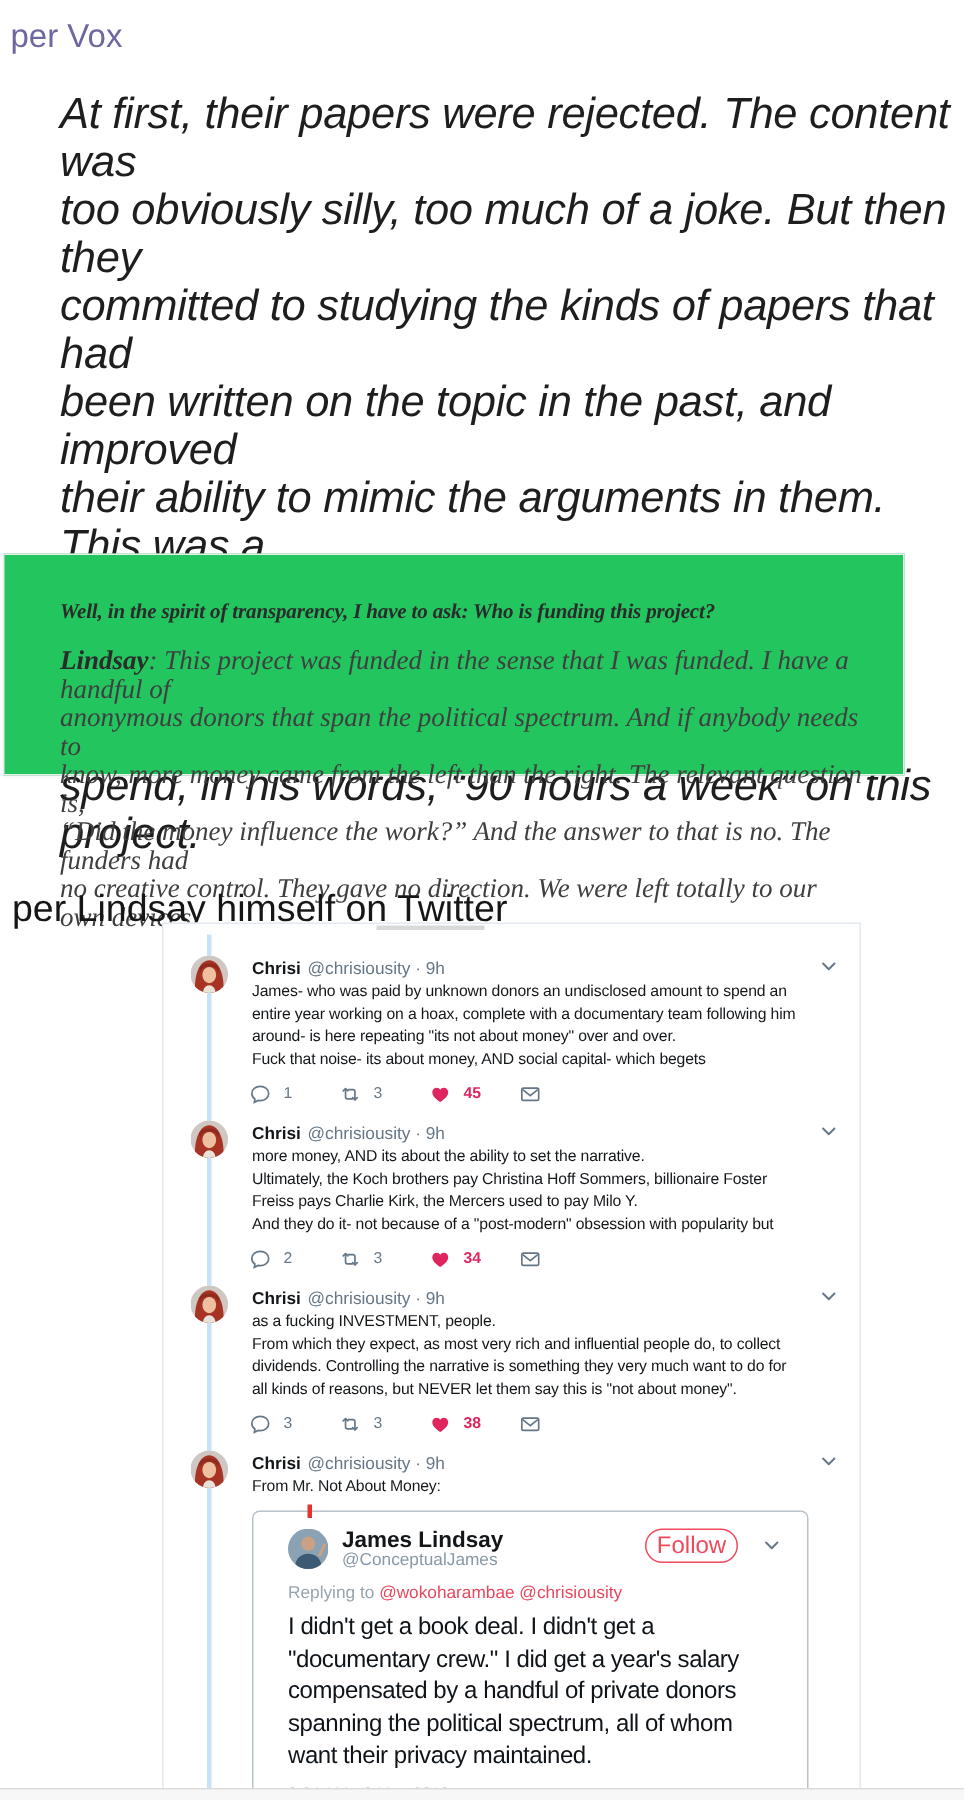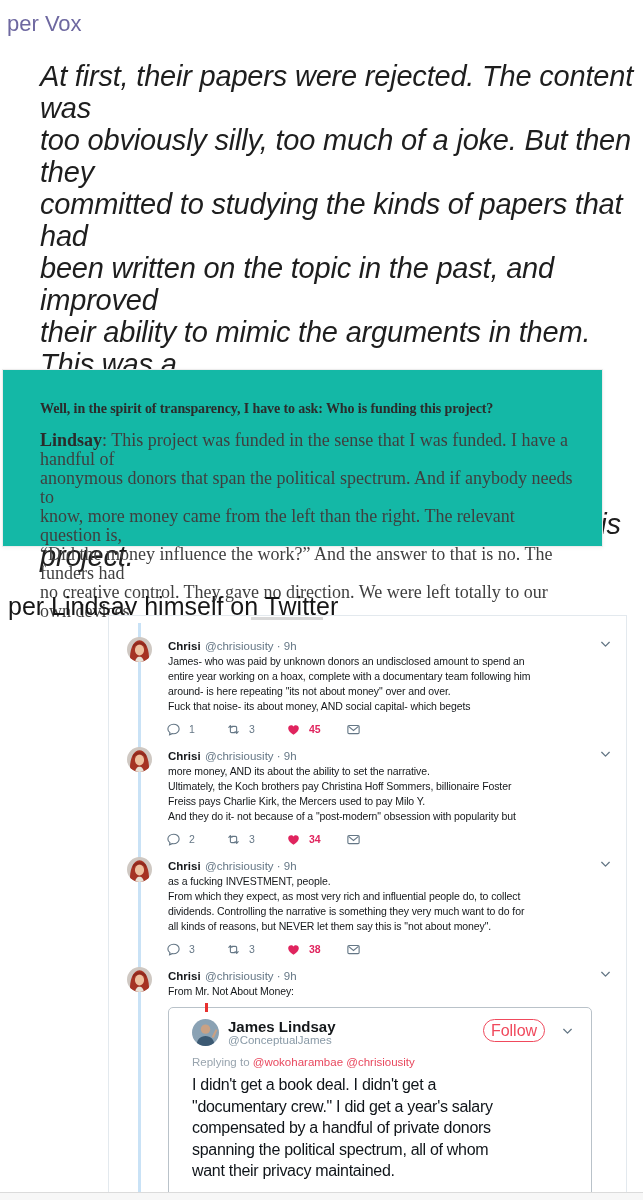--- a/index.html
+++ b/index.html
@@ -21,33 +21,34 @@
   }
   .section-heading {
     position:absolute; left:8px;
     font-size:25px; font-weight:400; color:#161616;margin-top:36px;
   }
   .h-quillette { top:334px; }
   .h-twitter   { top:556px; }
 
   
   .quillette-box {
-    position:absolute; left:2px; top:369px; width:601px; height:178px;
-    background:#14b8a6; border:1px solid #ececec;
+    position:absolute; left:2px; top:369px; width:601px; height:148px;
+    background:#22c55e; border:1px solid #ececec;
     box-shadow:0 1px 4px rgba(0,0,0,0.05);
     font-family:"Liberation Serif", serif;
     padding:31px 24px 0 37px;
+    font-style:italic;
   }
   .q-question { font-size:14px; font-weight:bold; color:#2b2b2b; letter-spacing:-0.1px; }
   .q-answer   { margin-top:14px; font-size:18px; line-height:19px; color:#3f3f3f; white-space:pre-line; }
   .q-speaker  { font-weight:bold; color:#2b2b2b; }
 
   
   .tw-box {
-    position:absolute; left:108px; top:615px; width:519px; height:577px;
+    position:absolute; left:108px; top:615px; width:466px; height:577px;
     background:#fff; border:1px solid #e3e9ee; border-bottom:none;
     overflow:hidden; color:#14171a;
   }
   .thread-line { position:absolute; left:29px; top:7px; bottom:0; width:3px; background:#c9e2f6; }
   .top-sliver  { position:absolute; left:142px; top:1px; width:72px; height:3px; background:#d9d9d9; }
 
   .tweet { position:relative; padding:6px 18px 0 59px; }
   .tweet.first { padding-top:21px; }
   .avatar {
     position:absolute; left:18px; width:25px; height:25px;

